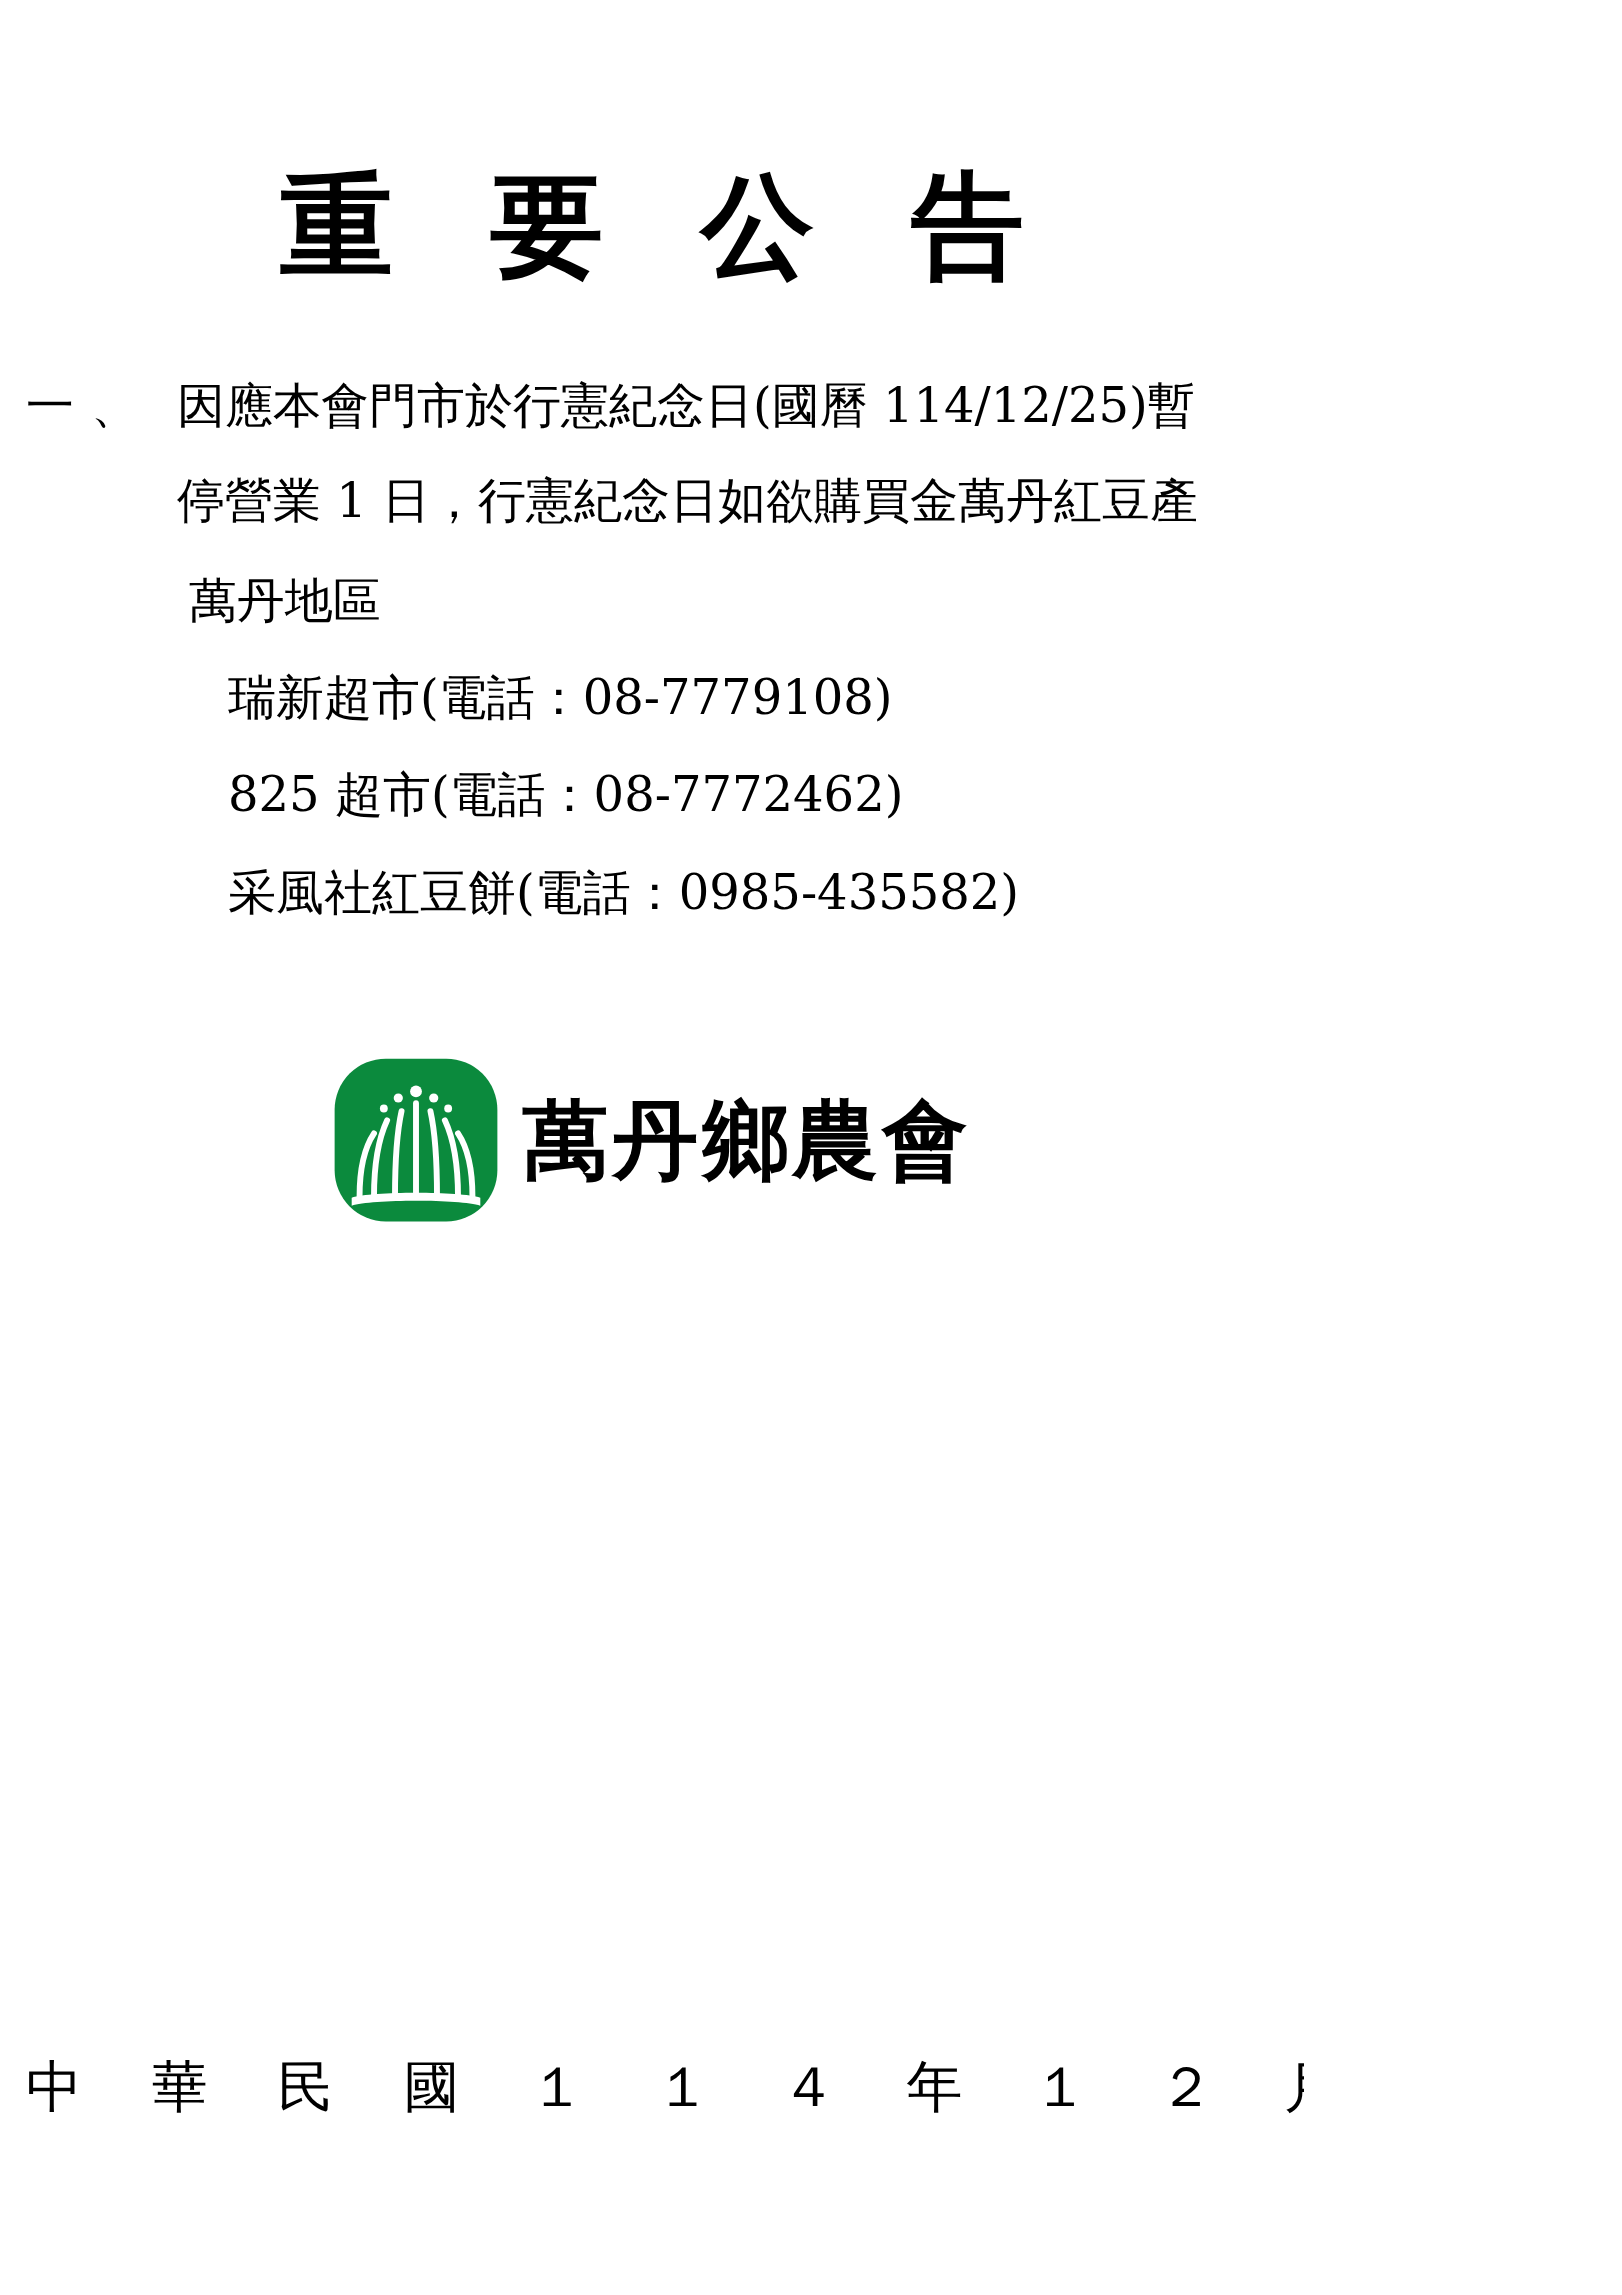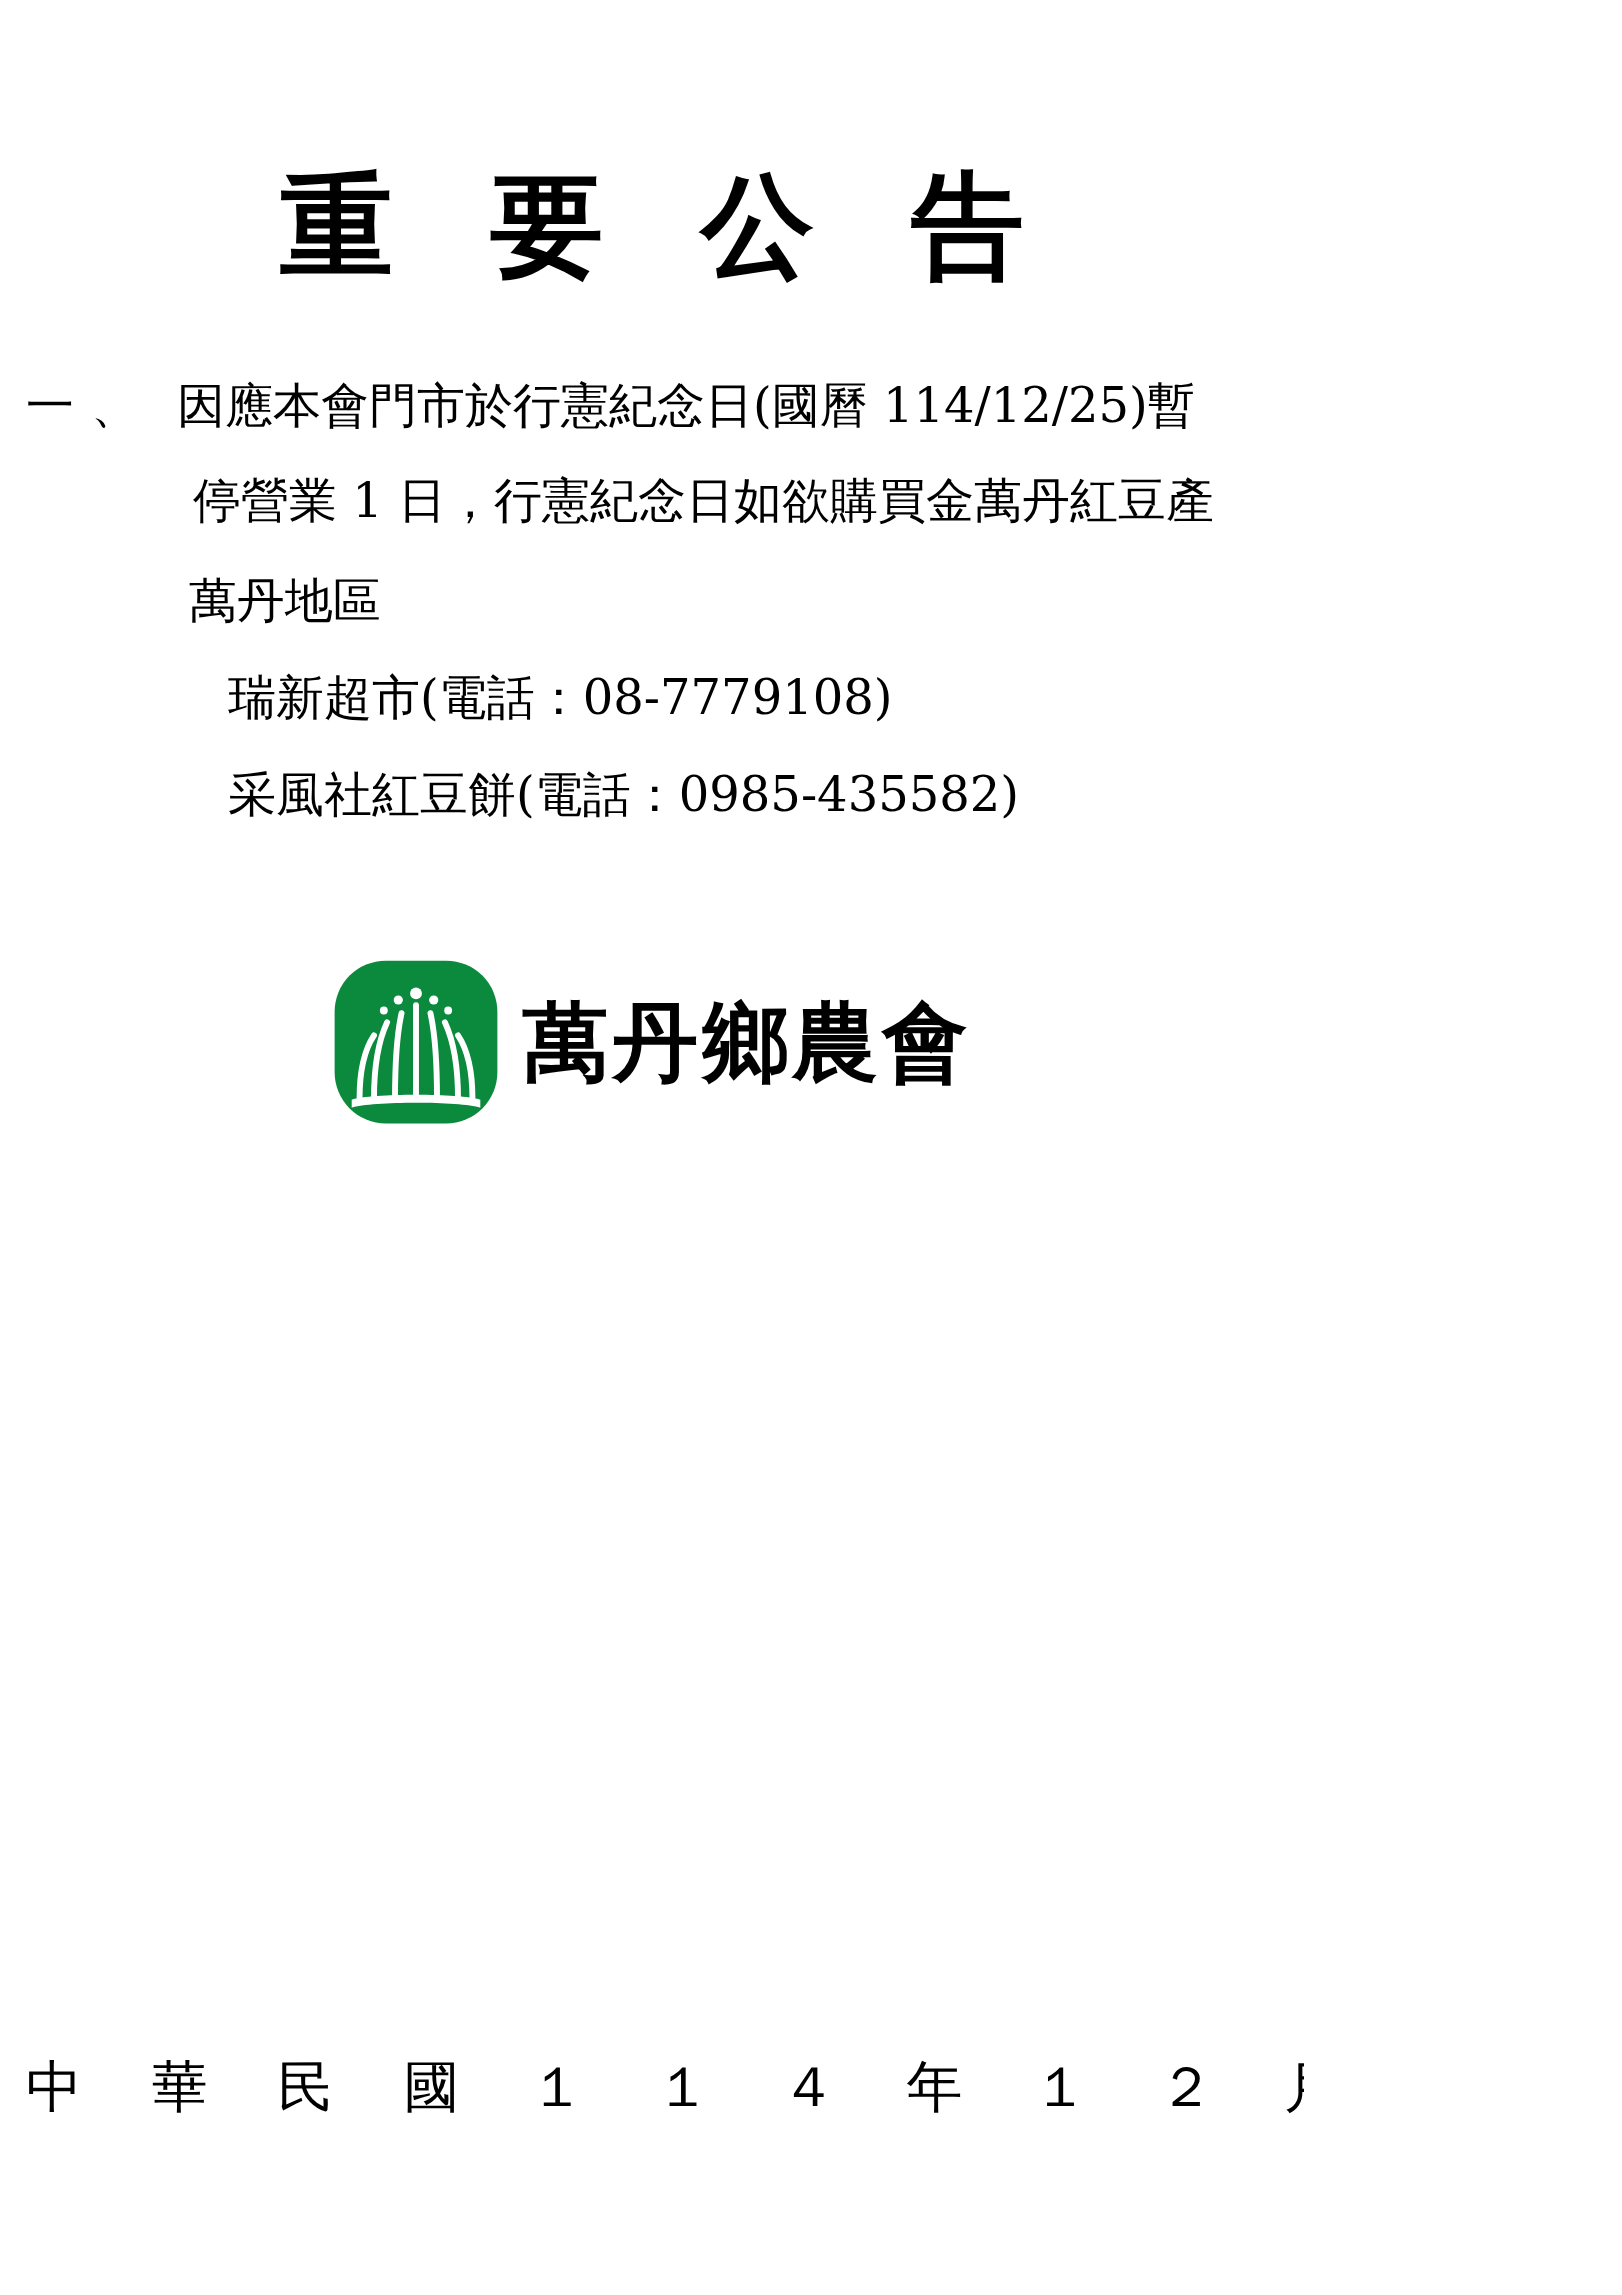--- a/index.html
+++ b/index.html
@@ -60,21 +60,20 @@
     top: 0;
     letter-spacing: 17px;
     white-space: nowrap;
   }
   .item-one .line {
     display: block;
     white-space: nowrap;
   }
   .item-one .line + .line {
     margin-top: 17px;
-    margin-left: 16px;
   }
 
   .sub-head {
     display: block;
     margin-top: 22px;
     padding-left: 11.8px;
     white-space: nowrap;
   }
   .store-line {
     display: block;
@@ -136,20 +135,21 @@
   <h1 class="title">重 要 公 告</h1>
 
   <div class="body-block">
 
     <div class="item-one">
       <span class="marker">一、</span>
       <span class="line">因應本會門市於行憲紀念日(國曆 114/12/25)暫</span>
       <span class="line">停營業 1 日，行憲紀念日如欲購買金萬丹紅豆產</span>
       <span class="sub-head">萬丹地區</span>
       <span class="store-line">瑞新超市(電話：08-7779108)</span>
+      <span class="store-line">825 超市(電話：08-7772462)</span>
       <span class="store-line">采風社紅豆餅(電話：0985-435582)</span>
     </div>
 
 
 
   </div>
 
   <div class="logo-row">
     <span class="logo-mark">
       <svg viewBox="0 0 256 256" width="168" height="168" xmlns="http://www.w3.org/2000/svg">

